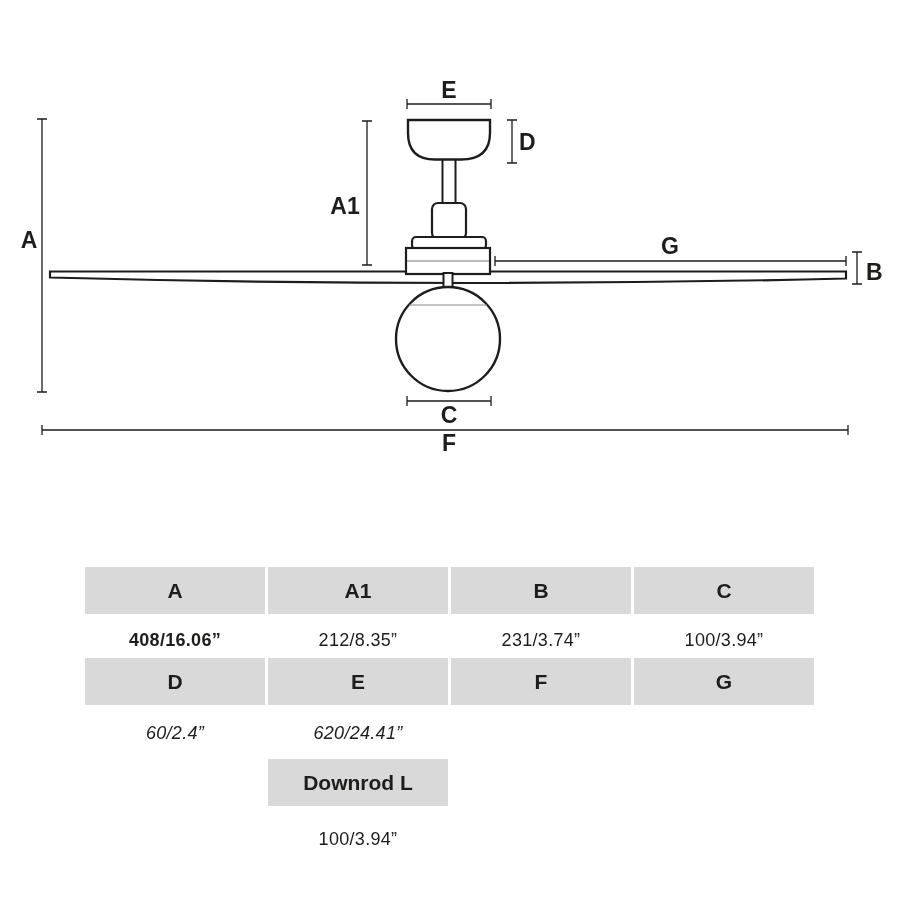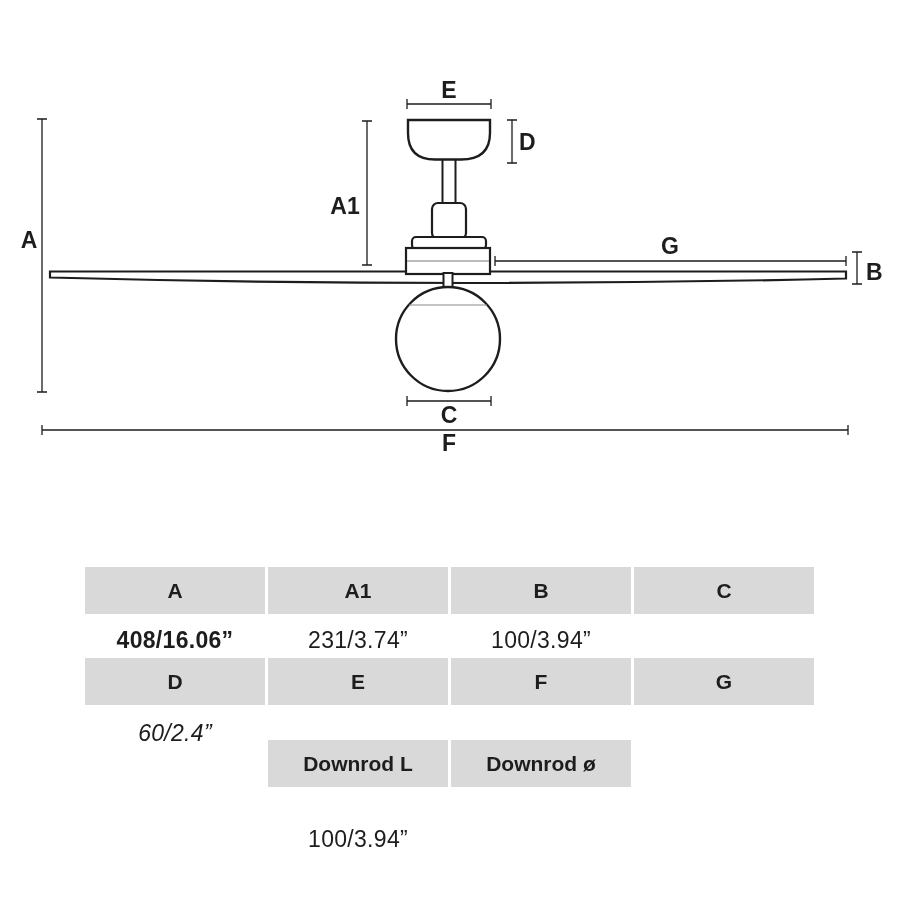--- a/index.html
+++ b/index.html
@@ -5,27 +5,27 @@
   html,body{margin:0;padding:0;background:#ffffff;}
   body{font-family:"Liberation Sans",sans-serif;}
   .page{position:relative;width:900px;height:900px;background:#fff;overflow:hidden;}
   .diagram-svg{position:absolute;left:0;top:0;}
   svg text{font-family:"Liberation Sans",sans-serif;font-weight:bold;font-size:23px;fill:#1d1d1b;}
 
   .trow{position:absolute;display:flex;gap:3px;}
   .cell{width:180px;display:flex;align-items:center;justify-content:center;
         color:#1d1d1b;box-sizing:border-box;}
   .hcell{height:47px;background:#d9d9d9;font-weight:bold;font-size:21px;}
-  .vcell{height:53px;background:transparent;font-size:23px;letter-spacing:.3px;}
+  .vcell{height:53px;background:transparent;font-size:18px;letter-spacing:.3px;}
   .emph{font-weight:700;}
   .r1h{top:567px;left:85px;}
   .r1v{top:614px;left:85px;}
   .r2h{top:658px;left:85px;}
   .r2v{top:707px;left:85px;font-style:italic;}
-  .r3h{top:740px;left:268px;}
+  .r3h{top:759px;left:268px;}
   .r3v{top:813px;left:268px;}
 </style>
 </head>
 <body>
 
 <div class="page">
 
   <svg class="diagram-svg" width="900" height="560" viewBox="0 0 900 560">
 
     <path d="M50,271.5 L846,271.5 L846,278.5 Q448,288 50,277.5 Z" fill="#ffffff" stroke="#1d1d1b" stroke-width="2.2"></path>
@@ -90,36 +90,37 @@
   <div>
 
     <div class="trow r1h">
       <div class="cell hcell">A</div>
       <div class="cell hcell">A1</div>
       <div class="cell hcell">B</div>
       <div class="cell hcell">C</div>
     </div>
     <div class="trow r1v">
       <div class="cell vcell emph">408/16.06”</div>
+      <div class="cell vcell">212/8.35”</div>
       <div class="cell vcell">231/3.74”</div>
       <div class="cell vcell">100/3.94”</div>
     </div>
 
     <div class="trow r2h">
       <div class="cell hcell">D</div>
       <div class="cell hcell">E</div>
       <div class="cell hcell">F</div>
       <div class="cell hcell">G</div>
     </div>
     <div class="trow r2v">
       <div class="cell vcell">60/2.4”</div>
+      <div class="cell vcell">620/24.41”</div>
     </div>
 
     <div class="trow r3h">
       <div class="cell hcell">Downrod L</div>
-      <div class="cell hcell">Downrod ø</div>
     </div>
     <div class="trow r3v">
       <div class="cell vcell">100/3.94”</div>
     </div>
 
   </div>
 </div>
 
 </body></html>

